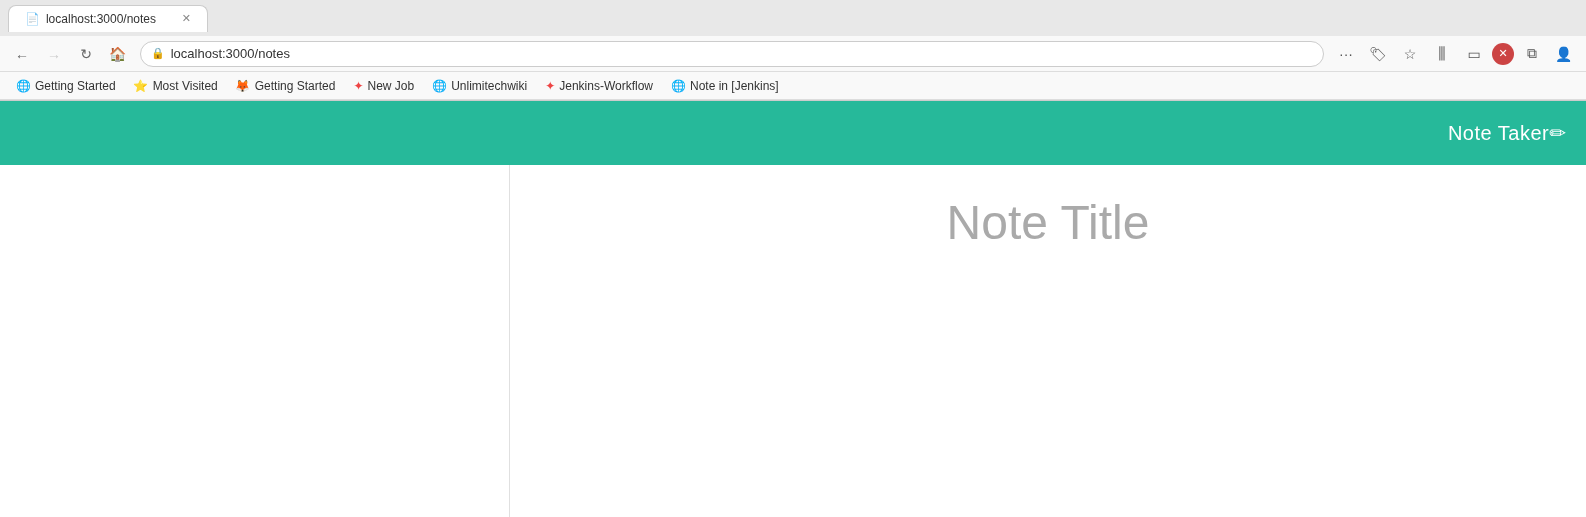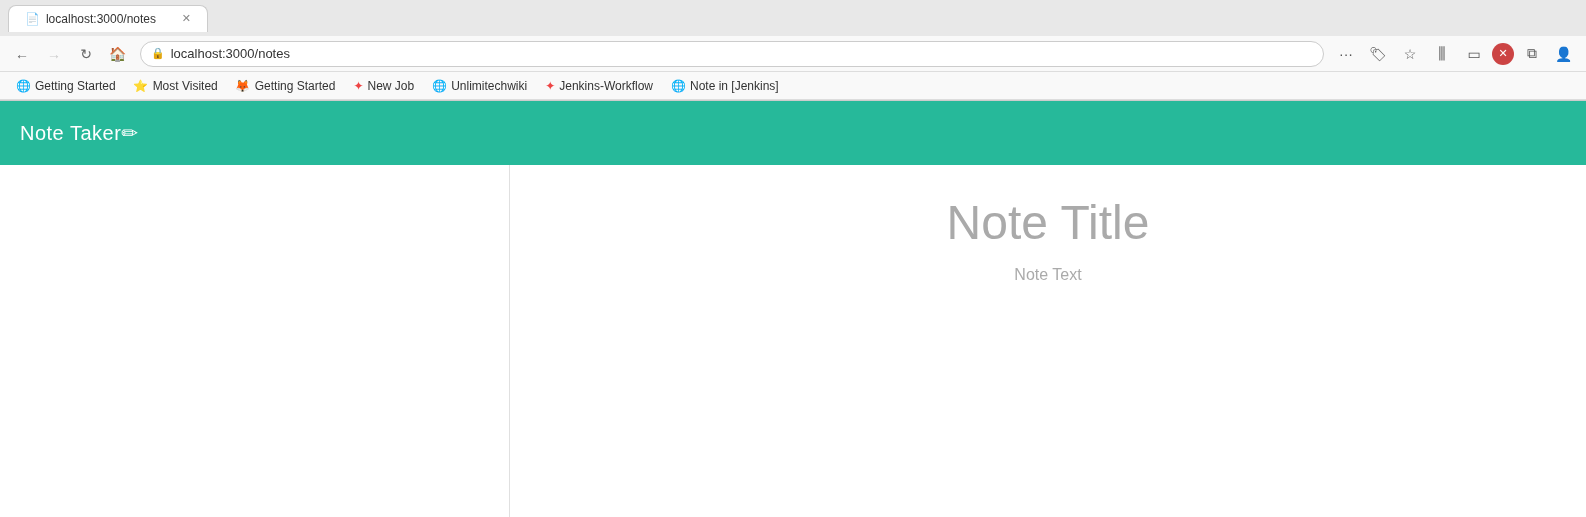--- a/index.html
+++ b/index.html
@@ -133,21 +133,21 @@
     .bookmark-icon {
       font-size: 12px;
     }
 
     
     .app-header {
       background: #26b99a;
       height: 64px;
       display: flex;
       align-items: center;
-      justify-content: flex-start;
+      justify-content: flex-end;
       padding: 0 20px;
     }
 
     .app-title {
       color: #fff;
       font-size: 20px;
       font-weight: normal;
       letter-spacing: 0.5px;
     }
 
@@ -264,15 +264,14 @@
   <span class="app-title">Note Taker</span>
   <span class="pencil-icon">✏</span>
 </div>
 
 <div class="main-content">
 
   <div class="sidebar"></div>
 
   <div class="note-area">
     <div class="note-title">Note Title</div>
-    <div class="note-text">Note Text</div>
   </div>
 </div>
 
 </body></html>

